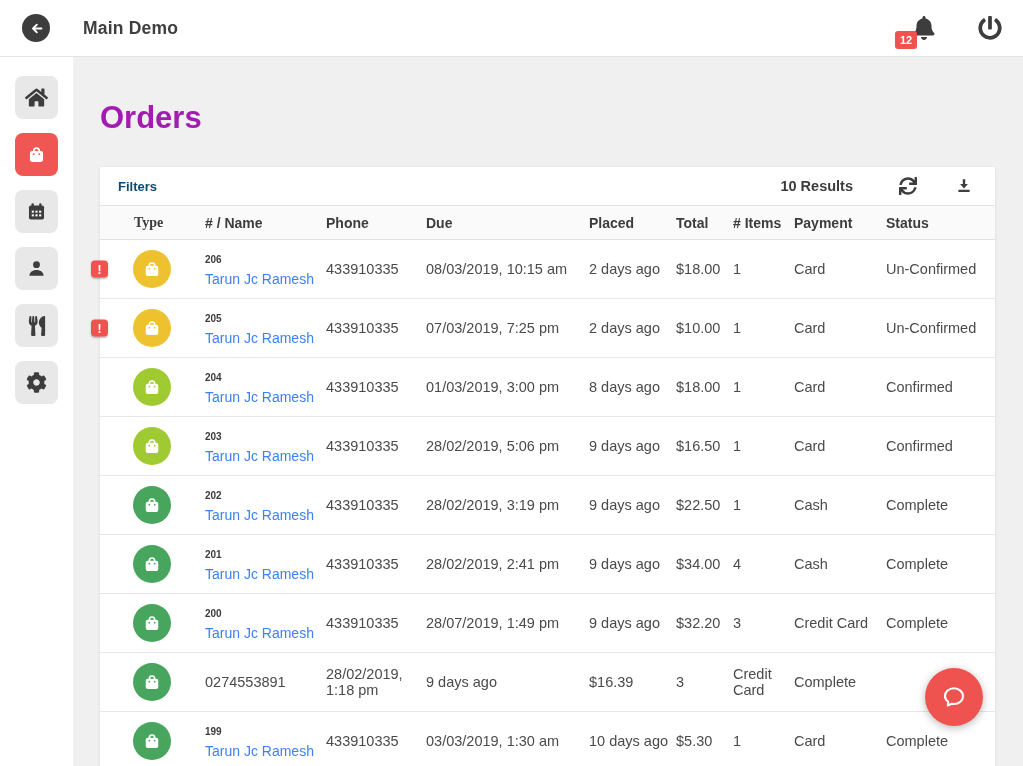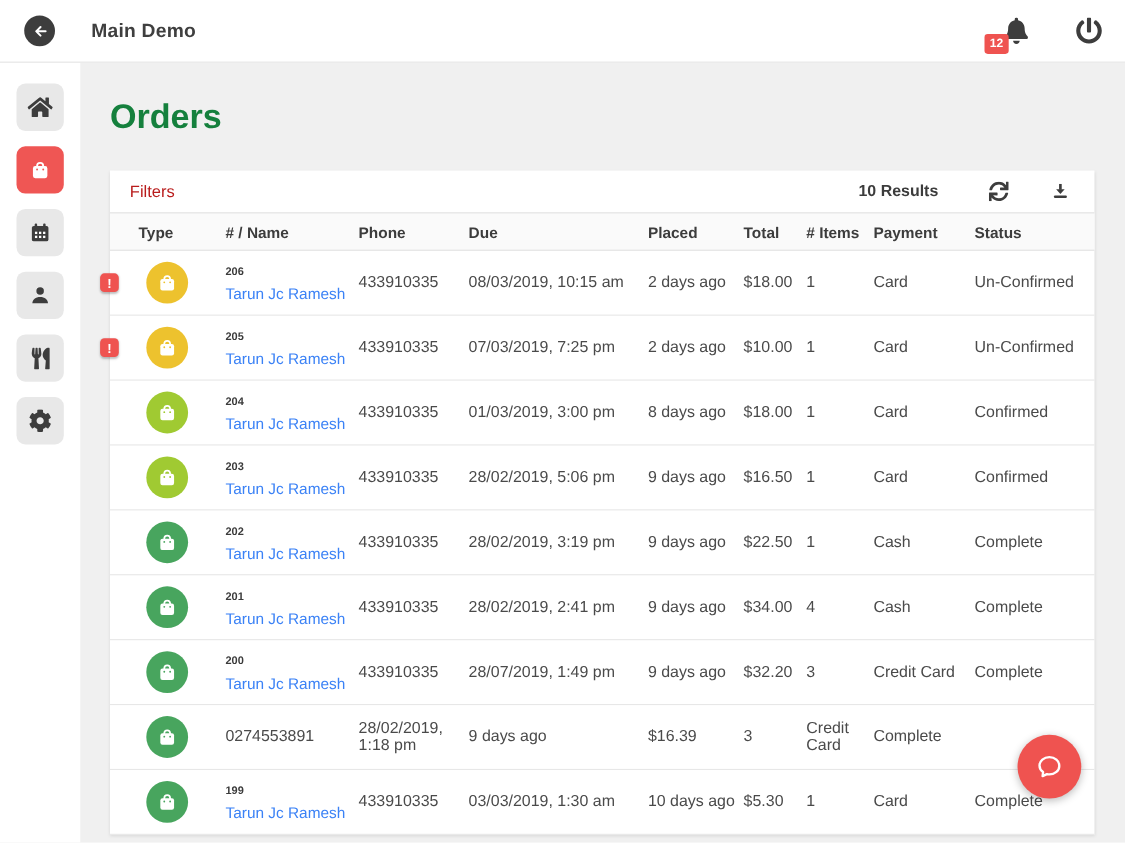--- a/index.html
+++ b/index.html
@@ -20,34 +20,34 @@
                  display:flex; align-items:center; justify-content:center; }
 
   
   .shell { display:flex; height:709px; }
   .sidebar { width:73px; background:#fff; padding-top:19px; display:flex; flex-direction:column;
              align-items:center; gap:14px; flex:0 0 auto; }
   .side-btn { width:43px; height:43px; border-radius:8px; border:none; background:#e8e8e8;
               display:flex; align-items:center; justify-content:center; cursor:pointer; }
   .side-btn.active { background:#ef5654; }
   .content { flex:1; overflow:hidden; }
-  .page-title { font-size:31px; line-height:38px; font-weight:700; color:#15803d; margin:30px 0 30px 27px; }
+  .page-title { font-size:31px; line-height:38px; font-weight:700; color:#a21caf; margin:42px 0 30px 27px; }
 
   
   .card { width:895px; margin-left:27px; background:#fff; box-shadow:0 1px 3px rgba(0,0,0,.10); }
   .filters-bar { height:38px; display:flex; align-items:center; padding:0 18px; }
-  .filters-label { font-size:15px; font-weight:400; color:#b91c1c; }
+  .filters-label { font-size:13px; font-weight:700; color:#0c4a6e; }
   .results-label { margin-left:auto; font-size:14.5px; font-weight:700; color:#3c3c3c; }
   .filters-bar .icon-btn { margin-left:30px; }
   .filters-bar .icon-btn:first-of-type { margin-left:42px; }
 
   .grid-row { display:grid; grid-template-columns:105px 121px 100px 163px 87px 57px 61px 92px 1fr; align-items:center; }
   .thead { height:35px; background:#fafafa; border-top:1px solid #e2e2e2; border-bottom:1px solid #e2e2e2;
            font-size:14px; font-weight:700; color:#3c3c3c; }
-  .thead > div:first-child { padding-left:26px; }
+  .thead > div:first-child { padding-left:34px;font-family:Liberation Serif, serif; }
 
   .trow { height:59px; border-bottom:1px solid #e7e7e7; font-size:14.5px; color:#4a4a4a; cursor:pointer; }
   .type-cell { position:relative; height:100%; display:flex; align-items:center; }
   .alert-badge { position:absolute; left:-9px; top:50%; transform:translateY(-50%); width:17px; height:17px;
                  border-radius:4px; background:#ef5350; color:#fff; font-size:12px; font-weight:700;
                  display:flex; align-items:center; justify-content:center; box-shadow:0 1px 2px rgba(0,0,0,.25); }
   .bag-circle { width:38px; height:38px; border-radius:50%; margin-left:33px;
                 display:flex; align-items:center; justify-content:center; }
   .order-num { font-size:10px; font-weight:700; color:#3b3b3b; line-height:20px; }
   .order-name { font-size:14px; color:#3b82f6; line-height:19px; }

